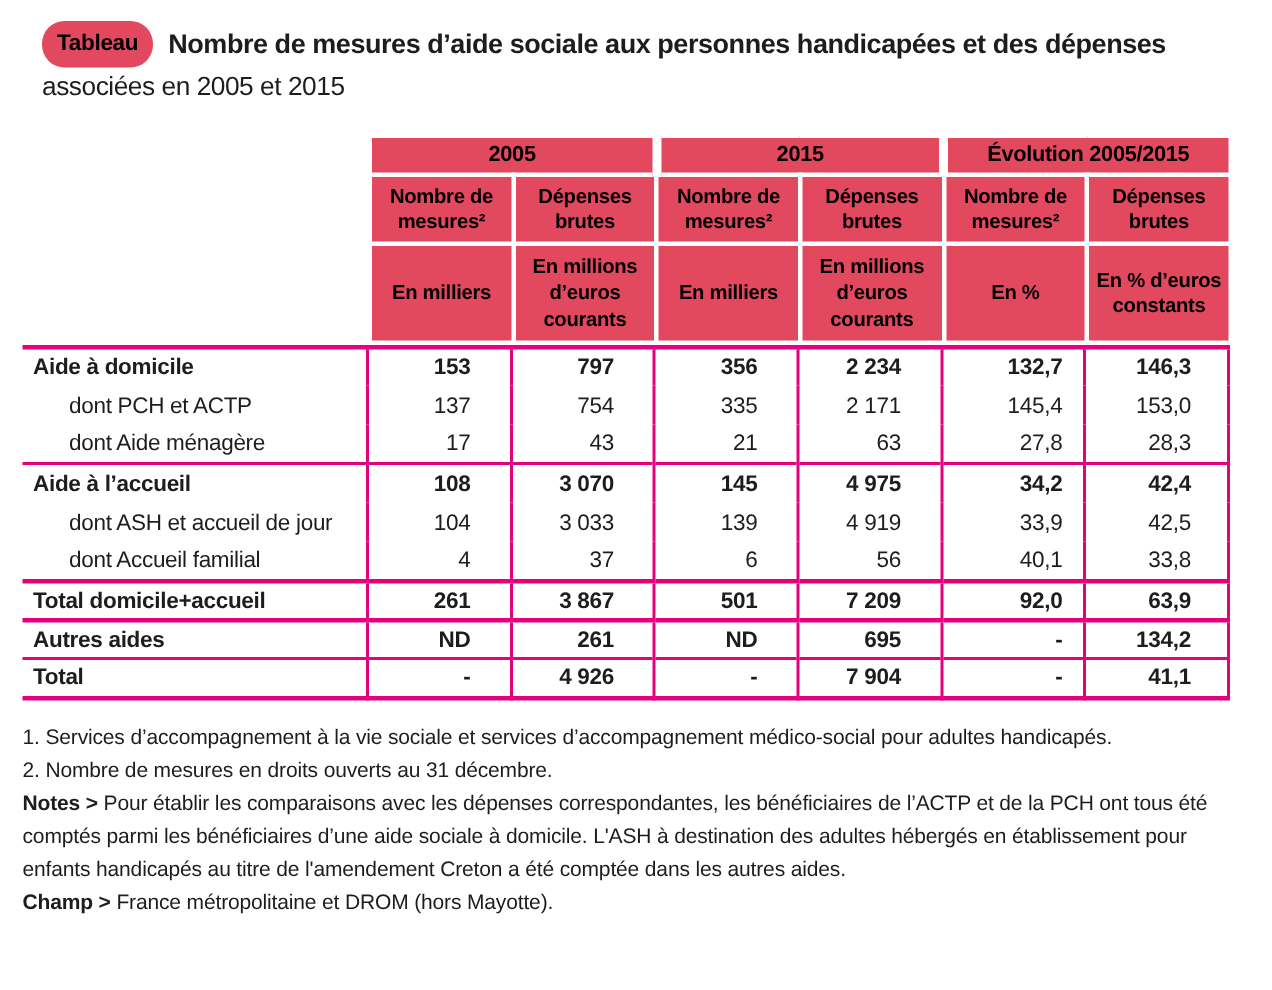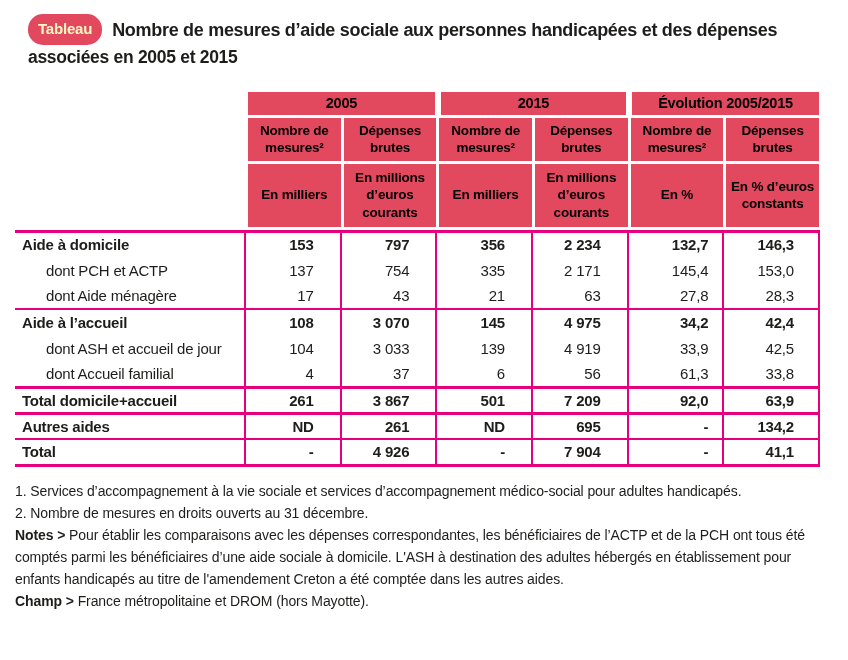--- a/index.html
+++ b/index.html
@@ -10,26 +10,26 @@
   *{box-sizing:border-box;margin:0;padding:0;}
   html,body{background:#fff;}
   body{
     width:848px;height:660px;overflow:hidden;
     font-family:"Liberation Sans", sans-serif;
     color:var(--ink);
   }
   
   .titlebar{padding:14px 10px 0 28px;line-height:26px;}
   .badge{
-    display:inline-block;background:var(--accent);color:#fef9c3;
+    display:inline-block;background:var(--accent);color:#000000;
     font-size:15px;font-weight:bold;padding:2px 10px 3px;border-radius:15px;
     margin-right:10px;vertical-align:2px;letter-spacing:-0.2px;
   }
   .title-text{font-size:18px;font-weight:bold;letter-spacing:-0.3px;}
-  .title-line2{font-size:17.5px;font-weight:bold;letter-spacing:-0.3px;line-height:24px;}
+  .title-line2{font-size:17.5px;font-weight:normal;letter-spacing:-0.3px;line-height:24px;}
   
   .table-zone{margin:20px 0 0 15px;width:804px;}
   table{table-layout:fixed;border-collapse:collapse;width:804px;}
   col.c-label{width:230px;}
   col.c-data{width:95.66px;}
   
   .thead th{
     background:var(--accent);color:#000000;text-align:center;vertical-align:middle;
     font-size:13.5px;font-weight:bold;line-height:1.28;letter-spacing:-0.2px;
     border:3px solid #fff;padding:2px 3px;
@@ -165,21 +165,21 @@
           <td>4 919</td>
           <td class="pct">33,9</td>
           <td class="last">42,5</td>
         </tr>
         <tr>
           <td class="lbl ind">dont Accueil familial</td>
           <td>4</td>
           <td>37</td>
           <td>6</td>
           <td>56</td>
-          <td class="pct">61,3</td>
+          <td class="pct">40,1</td>
           <td class="last">33,8</td>
         </tr>
         <tr class="b r3">
           <td class="lbl">Total domicile+accueil</td>
           <td>261</td>
           <td>3 867</td>
           <td>501</td>
           <td>7 209</td>
           <td class="pct">92,0</td>
           <td class="last">63,9</td>

